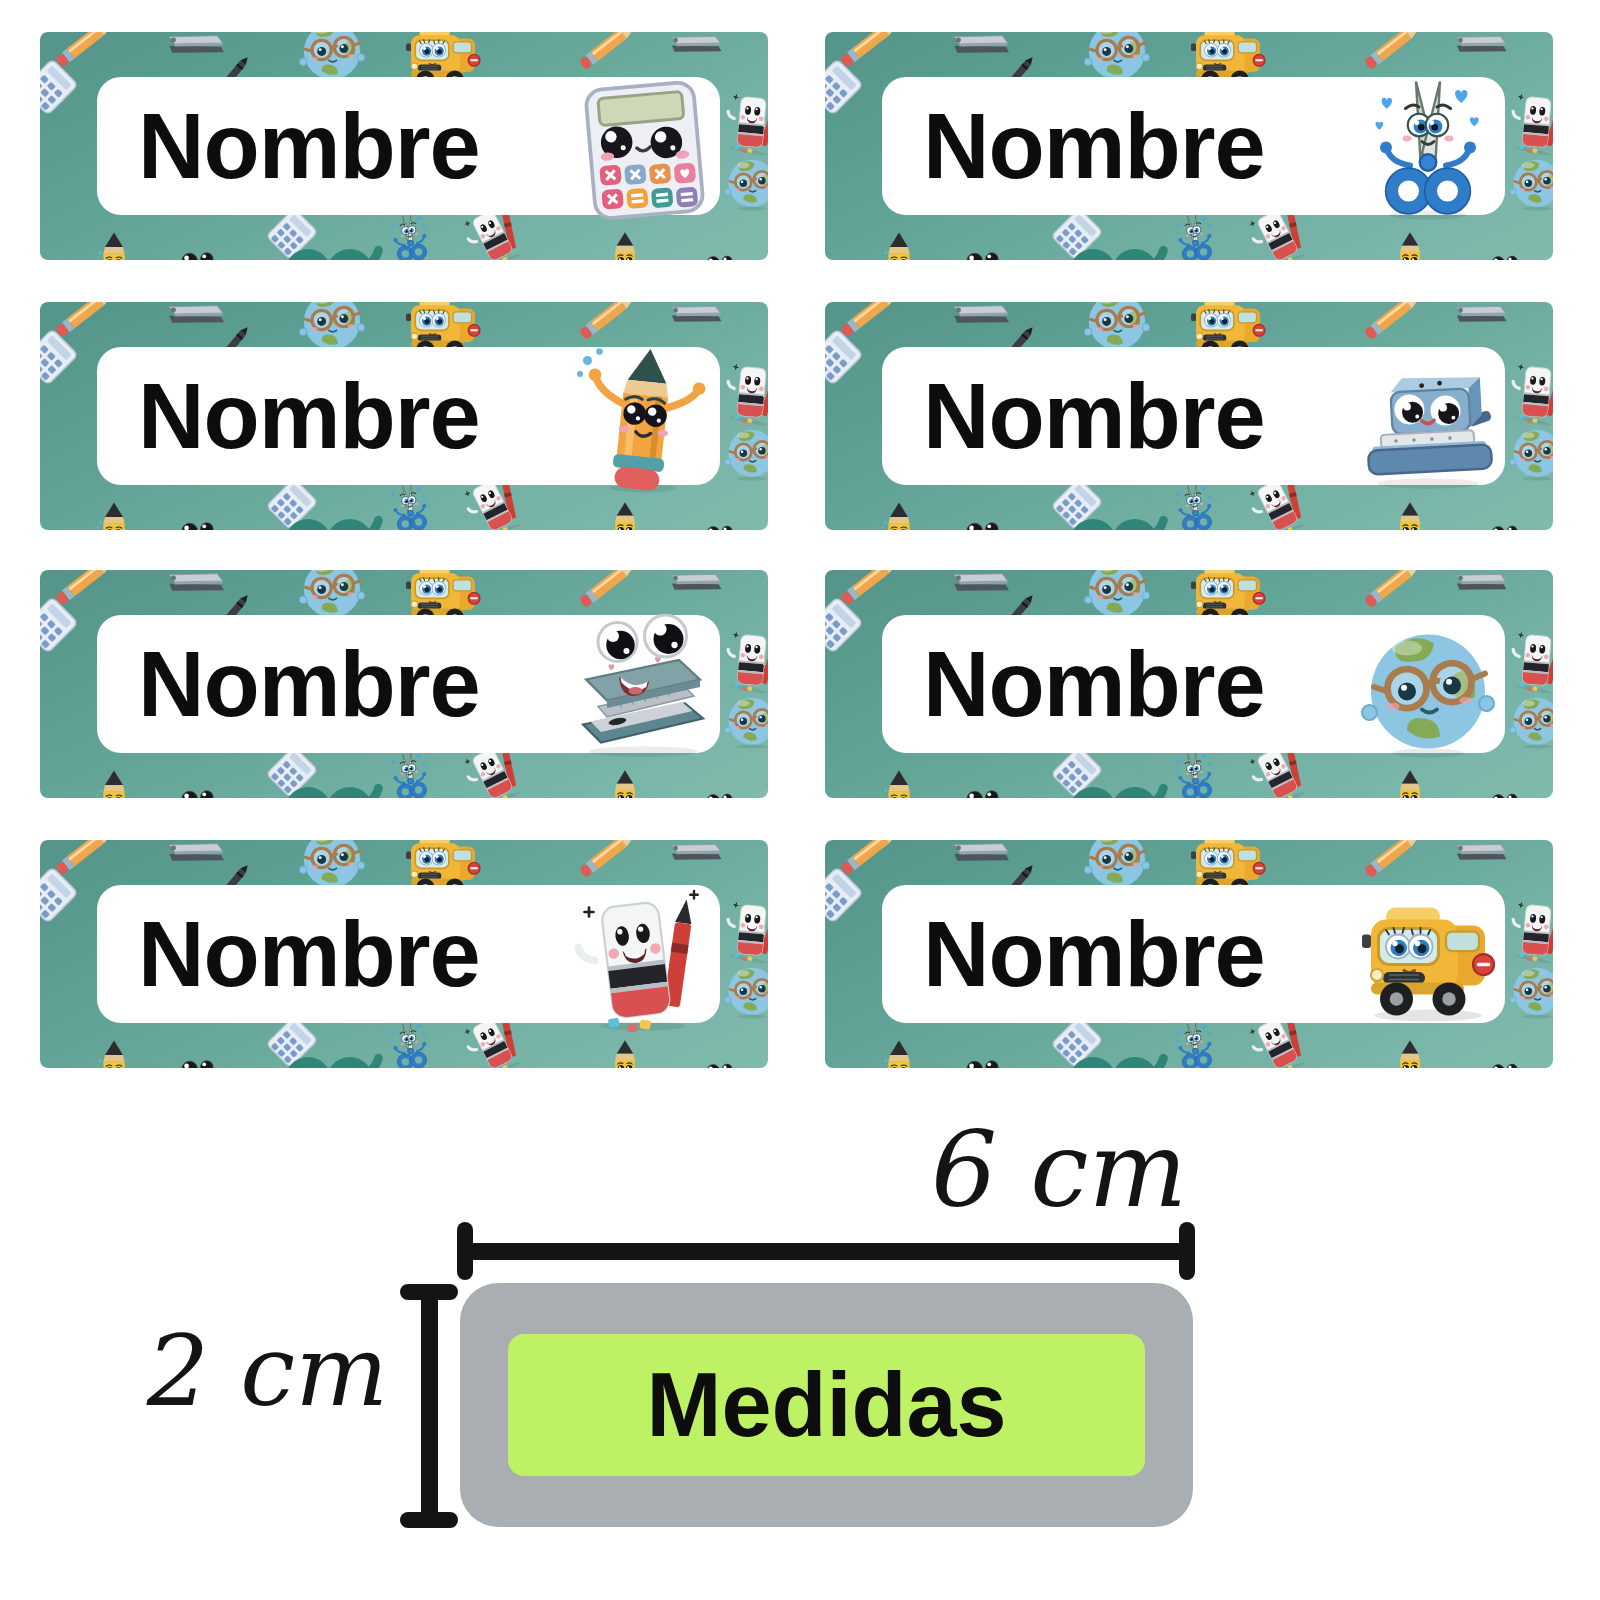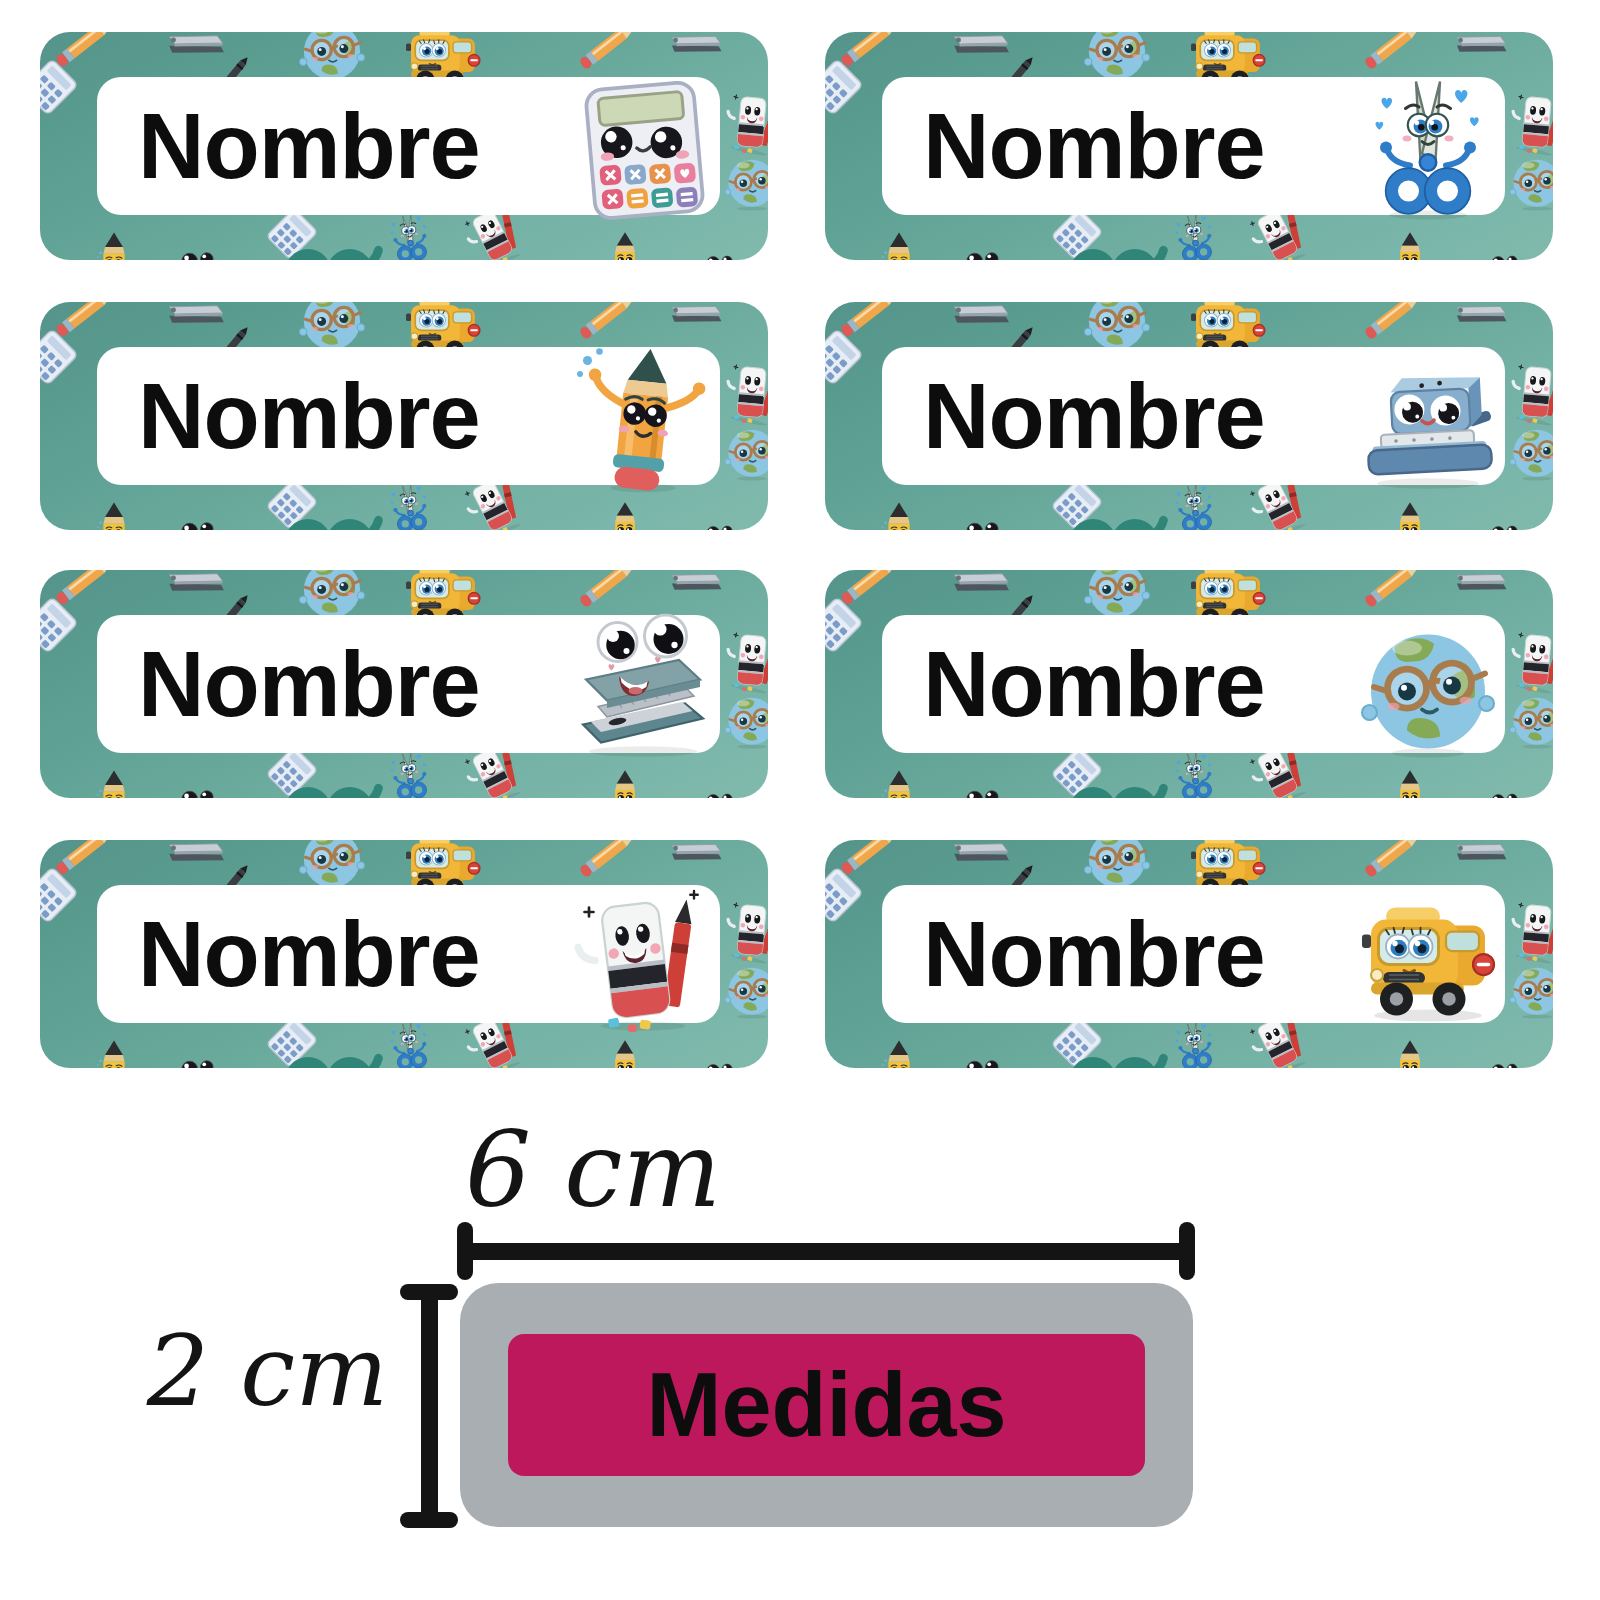--- a/index.html
+++ b/index.html
@@ -1,21 +1,21 @@
 <!DOCTYPE html>
 <html><head>
 <meta charset="utf-8">
 <style>
   html,body{margin:0;padding:0;}
   body{
     width:1600px;height:1600px;position:relative;overflow:hidden;
     background:#ffffff;font-family:"Liberation Sans",sans-serif;
   }
   .sticker{
-    position:absolute;width:728px;height:228px;border-radius:30px;overflow:hidden;
+    position:absolute;width:728px;height:228px;border-radius:8px;overflow:hidden;
     background:linear-gradient(155deg,#54948a 0%,#61a396 38%,#74b2a5 72%,#80baad 100%);
   }
   .sticker .bg{position:absolute;inset:0;}
   .bg-item{position:absolute;overflow:visible;}
   .plate{
     position:absolute;left:57px;top:45px;width:623px;height:138px;
     background:#ffffff;border-radius:24px;
   }
   .nombre{
     position:absolute;left:41px;top:50%;transform:translateY(-50%);
@@ -38,30 +38,30 @@
   #dim-h-capR{left:1179px;top:1222px;width:16px;height:58px;}
   #dim-v-line{left:421px;top:1290px;width:17px;height:232px;}
   #dim-v-capT{left:400px;top:1284px;width:58px;height:16px;}
   #dim-v-capB{left:400px;top:1512px;width:58px;height:16px;}
   #medidas-box{
     position:absolute;left:460px;top:1283px;width:733px;height:244px;
     background:#a9aeb2;border-radius:38px;
   }
   #medidas-inner{
     position:absolute;left:48px;top:51px;width:637px;height:142px;
-    background:#be185d;border-radius:16px;
+    background:#bef264;border-radius:16px;
     display:flex;align-items:center;justify-content:center;
   }
   #medidas-text{font-weight:700;font-size:90px;color:#0d0d0d;}
   .script-label{
     position:absolute;color:#141414;
     font-family:"DejaVu Serif",serif;font-style:italic;line-height:1;
     white-space:nowrap;
   }
-  #width-label{left:465px;top:1118px;width:722px;text-align:left;font-size:104px;}
+  #width-label{left:465px;top:1118px;width:722px;text-align:right;font-size:104px;}
   #height-label{left:130px;top:1322px;width:275px;text-align:center;font-size:98px;}
 </style>
 </head>
 <body>
 
 <svg width="0" height="0" style="position:absolute" aria-hidden="true">
 <defs>
 
 <symbol id="ic-calculator" viewBox="0 0 100 100">
   <g transform="rotate(-5 50 50)">

